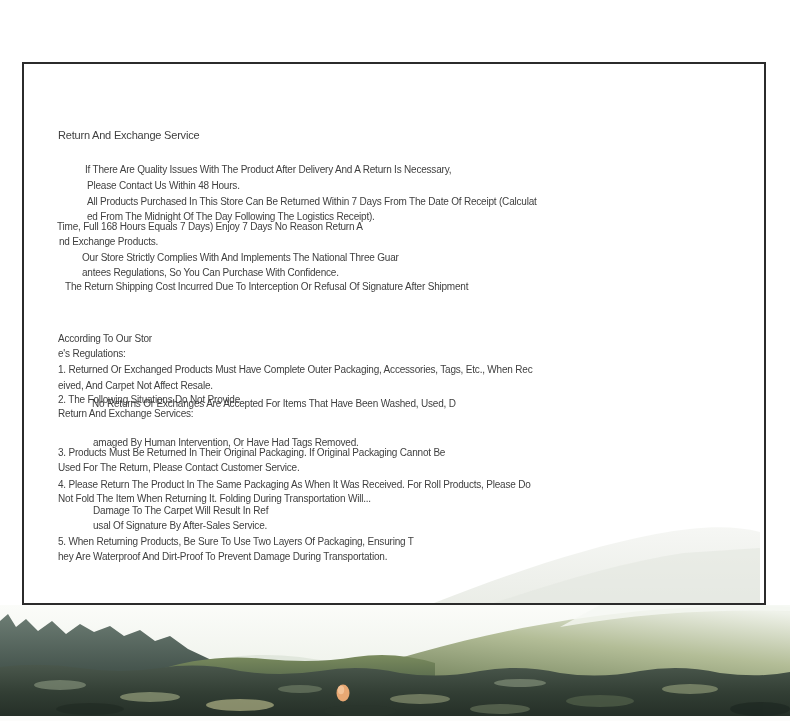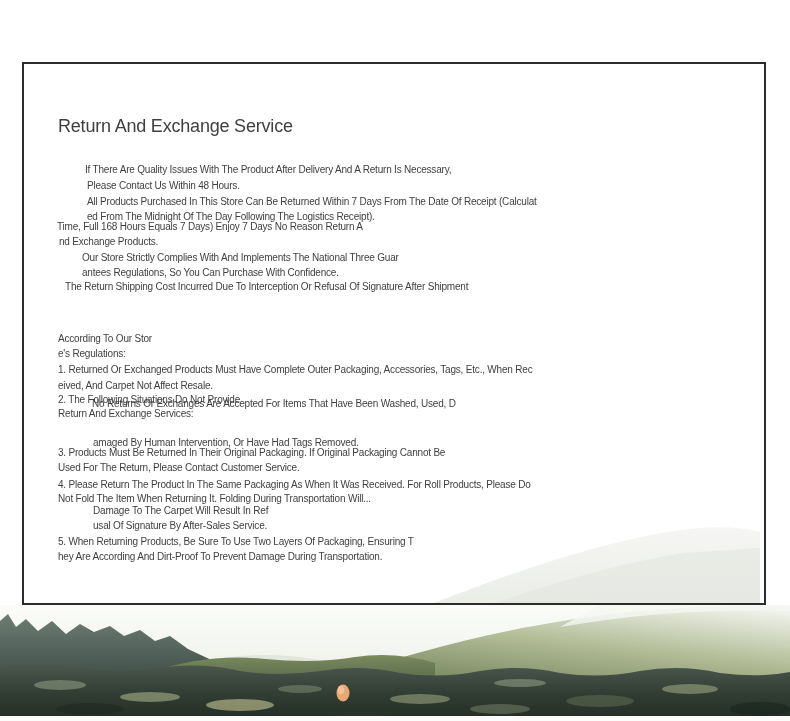--- a/index.html
+++ b/index.html
@@ -25,21 +25,21 @@
   
   .ln{
     position:absolute;
     z-index:3;
     white-space:nowrap;
     font-size:10px;
     line-height:15px;
     letter-spacing:-0.2px;
     color:var(--text,#3f3f3f);
   }
-  .title{font-size:18px;}
+  .title{font-size:11px;margin-top:9px;}
   
   #landscape{
     position:absolute;
     left:0;top:605px;
     width:790px;height:116px;
     z-index:1;
   }
 </style>
 </head>
 <body>
@@ -78,21 +78,21 @@
   <div class="ln" style="left:58px;top:406px">Return And Exchange Services:</div>
   <div class="ln" style="left:92px;top:396px">No Returns Or Exchanges Are Accepted For Items That Have Been Washed, Used, D</div>
   <div class="ln" style="left:93px;top:435px">amaged By Human Intervention, Or Have Had Tags Removed.</div>
   <div class="ln" style="left:58px;top:445px">3. Products Must Be Returned In Their Original Packaging. If Original Packaging Cannot Be</div>
   <div class="ln" style="left:58px;top:460px">Used For The Return, Please Contact Customer Service.</div>
   <div class="ln" style="left:58px;top:477px">4. Please Return The Product In The Same Packaging As When It Was Received. For Roll Products, Please Do</div>
   <div class="ln" style="left:58px;top:491px">Not Fold The Item When Returning It. Folding During Transportation Will...</div>
   <div class="ln" style="left:93px;top:503px">Damage To The Carpet Will Result In Ref</div>
   <div class="ln" style="left:93px;top:518px">usal Of Signature By After-Sales Service.</div>
   <div class="ln" style="left:58px;top:534px">5. When Returning Products, Be Sure To Use Two Layers Of Packaging, Ensuring T</div>
-  <div class="ln" style="left:58px;top:549px">hey Are According And Dirt-Proof To Prevent Damage During Transportation.</div>
+  <div class="ln" style="left:58px;top:549px">hey Are Waterproof And Dirt-Proof To Prevent Damage During Transportation.</div>
 
   <svg id="landscape" viewBox="0 0 790 116" width="790" height="116" preserveAspectRatio="none" aria-hidden="true">
     <defs>
       <linearGradient id="skyg" x1="0" y1="0" x2="0" y2="1">
         <stop offset="0" stop-color="#fbfcf9"></stop>
         <stop offset="1" stop-color="#e6ebe1"></stop>
       </linearGradient>
       <linearGradient id="rmg" x1="0.85" y1="0" x2="0.3" y2="1">
         <stop offset="0" stop-color="#eff2ea"></stop>
         <stop offset="0.45" stop-color="#b3bd97"></stop>

